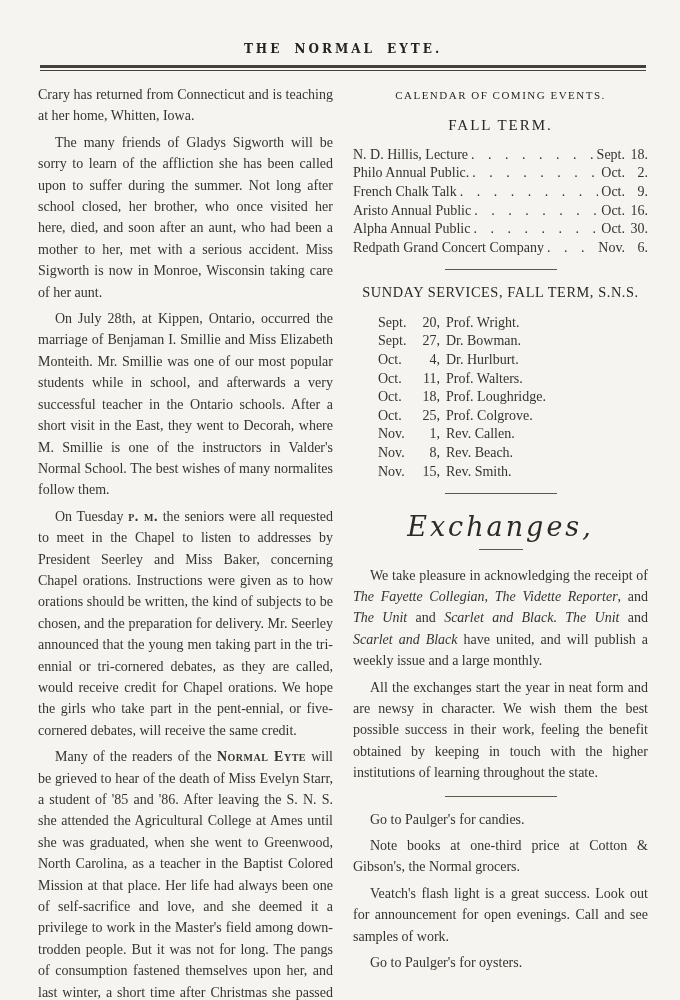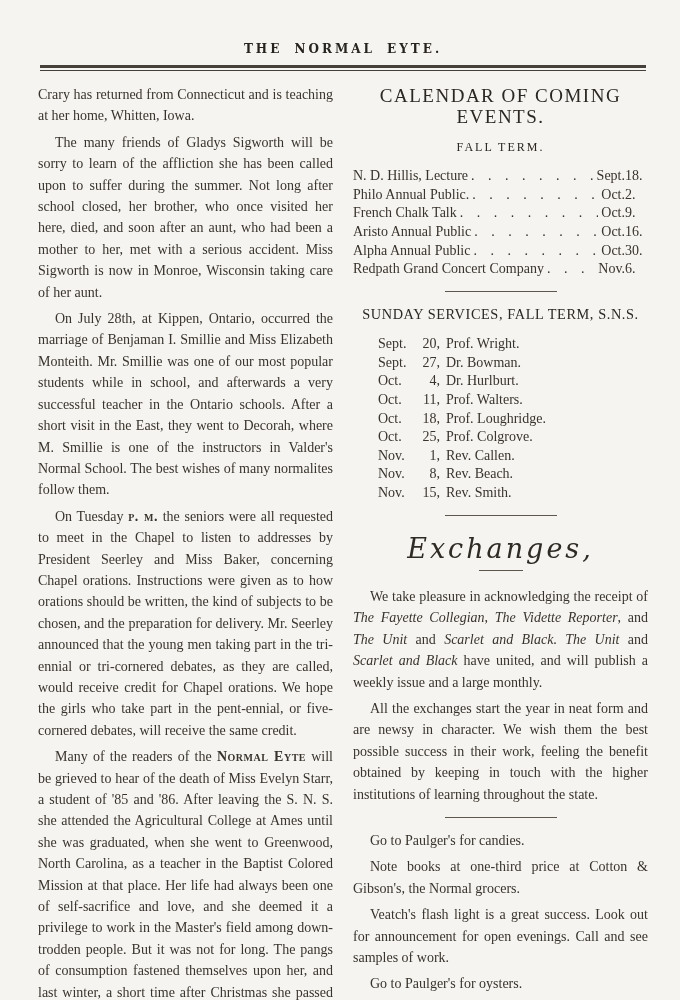--- a/index.html
+++ b/index.html
@@ -22,33 +22,33 @@
   
   .columns { display:flex; gap:20px; }
   .col { width:295px; font-size:14px; line-height:21.4px; text-align:justify; }
   .col p { margin:0; }
   .col p + p { margin-top:5px; }
   .indent { text-indent:17px; }
   .seg-i  { font-style:italic; }
   .seg-sc { font-variant:small-caps; letter-spacing:0.5px;font-weight:bold; }
   
   .cal-title {
-    text-align:center; font-weight:400; font-size:19px;
+    text-align:center; font-weight:400; font-size:11px;
     letter-spacing:1.5px; margin:1px 0 9px 0; color:#2b2722;
   }
   .cal-subtitle {
-    text-align:center; font-weight:400; font-size:12px;
+    text-align:center; font-weight:400; font-size:15px;
     letter-spacing:2px; margin:0 0 9px 0; color:#2b2722;
   }
   .cal-row { display:flex; align-items:baseline; line-height:18.6px; }
   .cal-event { white-space:nowrap; }
   .cal-dots { flex:1; overflow:hidden; white-space:nowrap; margin:0 3px; }
   .cal-dots::after { content:". . . . . . . . . . . . . . . . . . . ."; letter-spacing:5px; }
   .cal-month { white-space:nowrap; }
-  .cal-day { width:23px; text-align:left; white-space:nowrap; }
+  .cal-day { width:23px; text-align:right; white-space:nowrap; }
   
   .rule-center { width:112px; border:0; border-top:1px solid #5c564d; margin:12px auto; }
   .rule-small  { width:44px;  border:0; border-top:1px solid #5c564d; margin:11px auto 15px auto; }
   
   .svc-title {
     text-align:center; font-weight:400; font-size:14.3px;
     letter-spacing:0.6px; margin:12px 0 10px 0; color:#2b2722;
   }
   .svc-row { display:flex; line-height:18.6px; padding-left:25px; text-align:left; }
   .svc-month { width:40px; }

